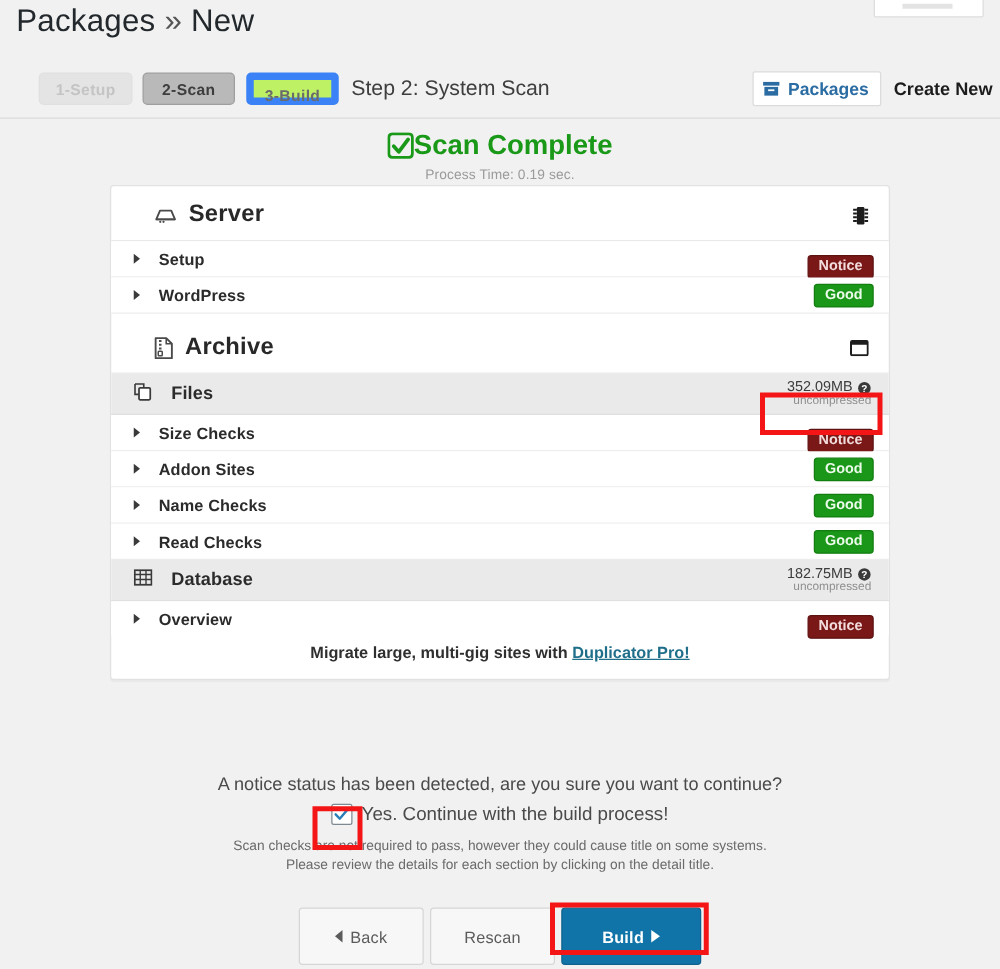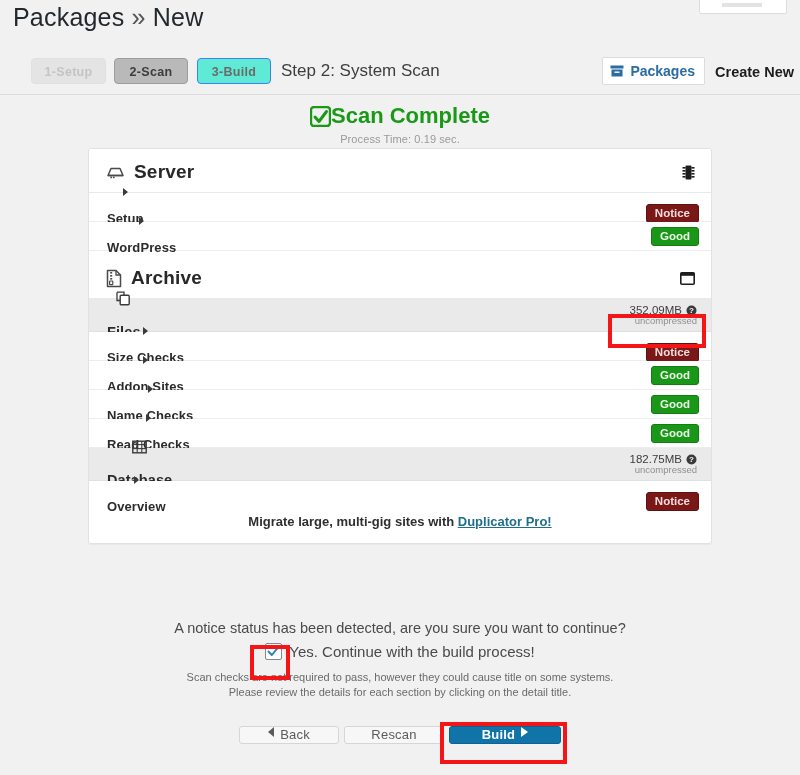--- a/index.html
+++ b/index.html
@@ -31,21 +31,21 @@
     position:absolute;left:12px;top:58px;width:800px;height:36px;
   }
   .step{
     position:absolute;top:0;height:26px;line-height:26px;
     border-radius:4px;font-size:12.5px;font-weight:bold;
     text-align:center;letter-spacing:.3px;
     box-sizing:border-box;
   }
   .step-1{left:19px;width:75px;background:#e4e4e4;color:#c4c4c4;border:1px solid #e0e0e0;}
   .step-2{left:102px;width:74px;background:#b9b9b9;color:#3d3d3d;border:1px solid #9e9e9e;}
-  .step-3{left:185px;width:74px;background:#5eead4;color:#6b6b6b;border:1px solid #3b82f6;}
+  .step-3{left:185px;width:74px;background:#bef264;color:#6b6b6b;border:6px solid #3b82f6;}
   .step-caption{
     position:absolute;left:269px;top:-2px;
     font-size:17px;color:#3e3e3e;font-weight:400;white-space:nowrap;line-height:30px;
   }
   .pkg-btn{
     position:absolute;right:107px;top:-1px;height:28px;
     background:#fff;border:1px solid #dcdcdc;border-radius:2px;
     padding:0 9px 0 7px;display:flex;align-items:center;gap:6px;
     font-size:14px;color:#2b6ca3;font-weight:700;white-space:nowrap;
     box-sizing:border-box;
@@ -70,40 +70,40 @@
 
   
   .panel{
     position:absolute;left:88px;top:148px;width:624px;
     background:#fff;border:1px solid #e2e2e2;border-radius:3px;
     box-sizing:border-box;padding:0 0 14px 0;
     box-shadow:0 1px 1px rgba(0,0,0,.04);
   }
   .sec-head{
     display:flex;align-items:center;justify-content:space-between;
-    padding:12px 16px 9px 17px;
+    padding:12px 16px 9px 34px;
   }
   .sec-title{
     display:flex;align-items:center;gap:9px;
     font-size:19px;font-weight:bold;color:#282828;letter-spacing:.2px;
   }
   .sec-title svg{display:block;}
   .sec-right svg{display:block;}
 
   .rows{border-top:1px solid #e9e9e9;}
   .row{
     position:relative;display:flex;align-items:center;justify-content:space-between;
     height:28px;padding:0 12px 0 18px;
     border-bottom:1px solid #ededed;
     background:#fff;
   }
   .row.shaded{background:#eaeaea;border-bottom:1px solid #e0e0e0;height:32px;}
   .row-label{
     display:flex;align-items:center;gap:15px;
-    font-size:13px;font-weight:bold;color:#2b2b2b;letter-spacing:.1px;flex-direction:column;
+    font-size:13px;font-weight:bold;color:#2b2b2b;letter-spacing:.1px;
   }
   .caret{
     width:0;height:0;border-left:5px solid #3a3a3a;
     border-top:4px solid transparent;border-bottom:4px solid transparent;
     display:block;
   }
   .row-label.big{font-size:14.5px;}
   .badge{
     min-width:46px;text-align:center;font-size:11.5px;font-weight:bold;
     border-radius:3px;padding:2px 8px;color:#fff;line-height:13px;
@@ -142,22 +142,22 @@
   .confirm-note{
     margin-top:10px;font-size:11px;color:#6a6a6a;line-height:15px;
   }
 
   
   .btnrow{
     position:absolute;left:0;top:726px;width:800px;
     display:flex;justify-content:center;align-items:center;gap:5px;
   }
   .btn{
-    height:18px;box-sizing:border-box;border-radius:3px;
-    font-size:13px;display:flex;justify-content:center;gap:6px;
+    height:46px;box-sizing:border-box;border-radius:3px;
+    font-size:13px;display:flex;align-items:center;justify-content:center;gap:6px;
     letter-spacing:.2px;
   }
   .btn-back{width:100px;background:#f7f7f7;border:1px solid #d6d6d6;color:#5b5b5b;}
   .btn-rescan{width:100px;background:#f7f7f7;border:1px solid #d6d6d6;color:#5b5b5b;}
   .btn-build{
     width:112px;background:#1074a8;border:1px solid #0c6390;color:#fff;font-weight:bold;
   }
   .tri-l{width:0;height:0;border-right:6px solid #5b5b5b;border-top:5px solid transparent;border-bottom:5px solid transparent;}
   .tri-r{width:0;height:0;border-left:7px solid #fff;border-top:5px solid transparent;border-bottom:5px solid transparent;}
 

